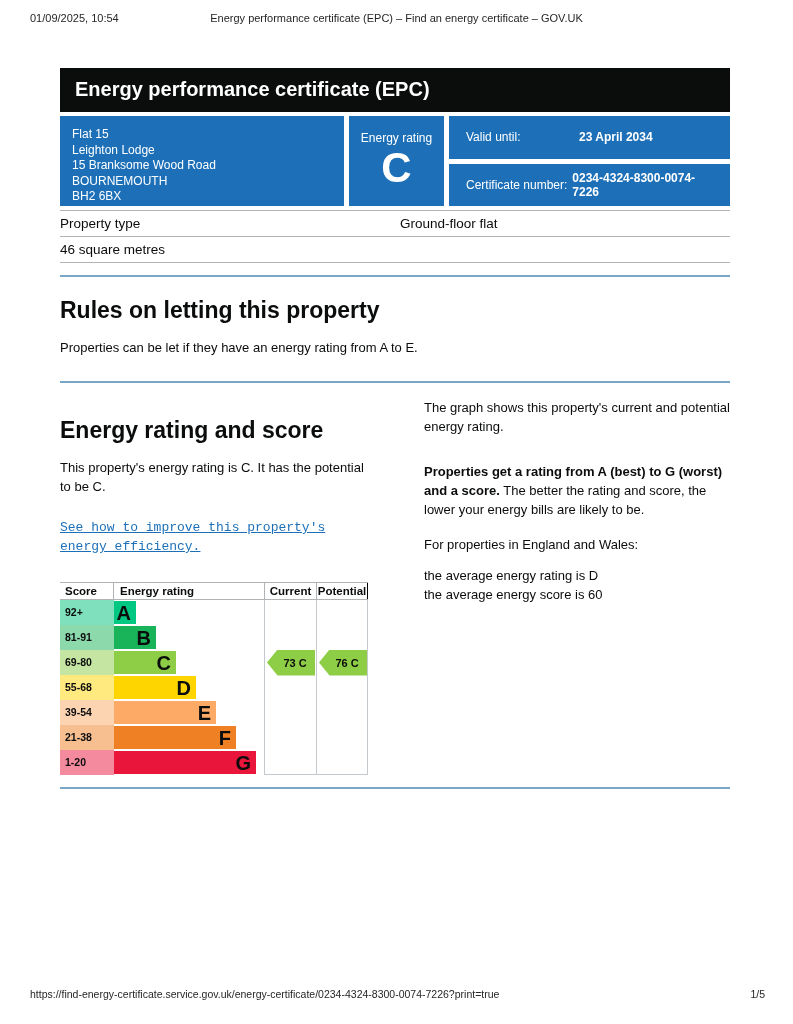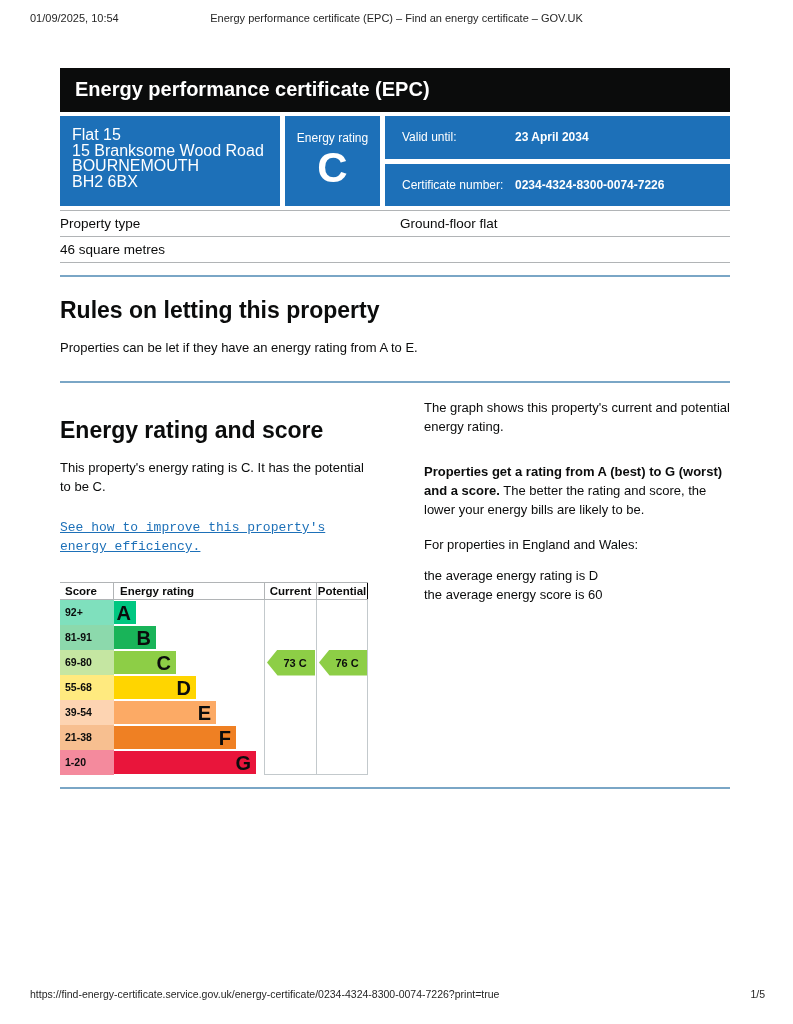--- a/index.html
+++ b/index.html
@@ -14,21 +14,21 @@
   .ph-title { display:block; text-align:center; }
   .print-footer { position:absolute; top:988px; left:30px; right:28px; font-size:10.5px; color:#262626;
     display:flex; justify-content:space-between; }
 
   .content { position:absolute; left:60px; top:68px; width:670px; }
 
   .banner { background:#0b0c0c; color:#fff; font-weight:bold; font-size:20px; padding:10px 15px 11px; }
 
   .summary { display:flex; gap:5px; margin-top:4px; height:90px; }
   .panel { background:#1d70b8; color:#fff; }
-  .address { width:220px; padding:11px 12px; font-size:16px; line-height:15.5px; }
+  .address { width:284px; padding:11px 12px; font-size:12px; line-height:15.5px; }
   .rating-panel { width:95px; display:flex; flex-direction:column; align-items:center; justify-content:center; }
   .rating-label { font-size:12px; }
   .rating-letter { font-size:42px; font-weight:bold; line-height:46px; }
   .detail-col { flex:1; display:flex; flex-direction:column; gap:5px; }
   .detail-row { flex:1; display:flex; align-items:center; padding:0 17px; font-size:12px; }
   .detail-label { width:113px; }
   .detail-value { font-weight:bold; }
 
   .prop-table { margin-top:4px; border-top:1px solid #b1b4b6; font-size:13.5px; }
   .prop-row { display:flex; border-bottom:1px solid #b1b4b6; height:26px; align-items:center; }
@@ -86,20 +86,21 @@
 
   <div class="content">
 
     <div class="banner">
       <span>Energy performance certificate (EPC)</span>
     </div>
 
     <div class="summary">
       <div class="panel address">
           <div>Flat 15</div>
+          <div>Leighton Lodge</div>
           <div>15 Branksome Wood Road</div>
           <div>BOURNEMOUTH</div>
           <div>BH2 6BX</div>
         </div>
       <div class="panel rating-panel">
         <div class="rating-label">Energy rating</div>
         <div class="rating-letter">C</div>
       </div>
       <div class="detail-col">
         <div class="panel detail-row">

